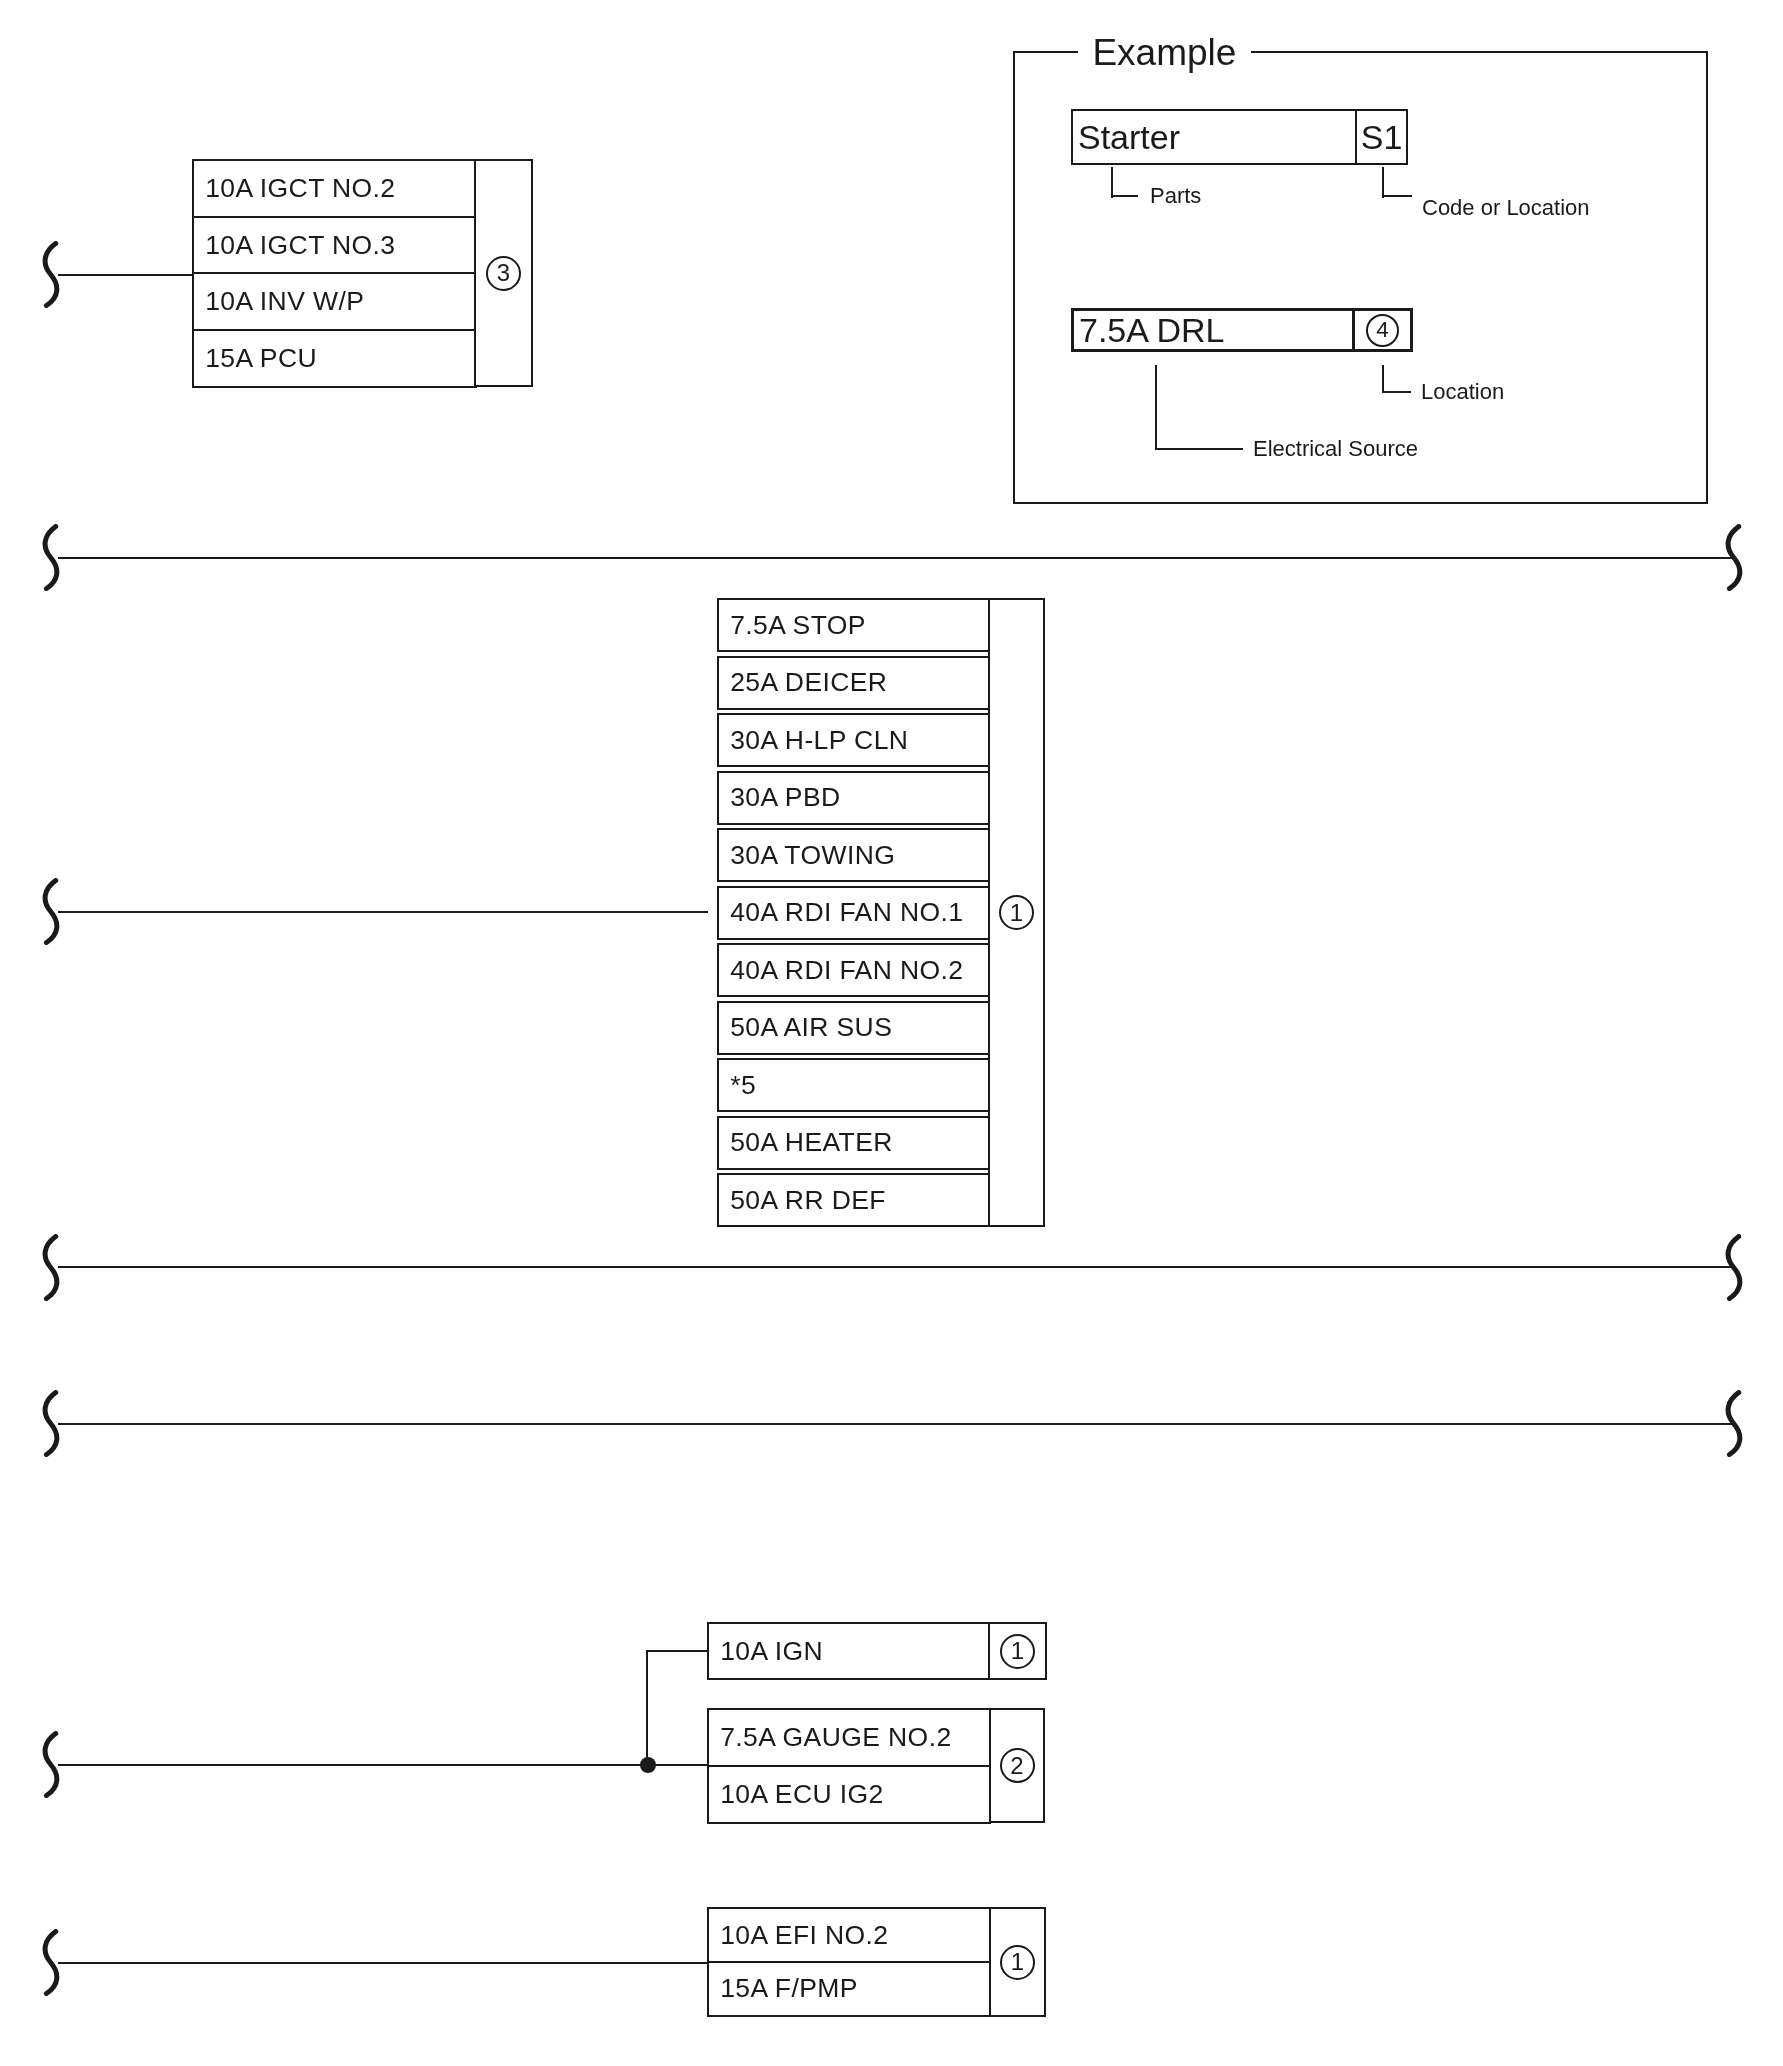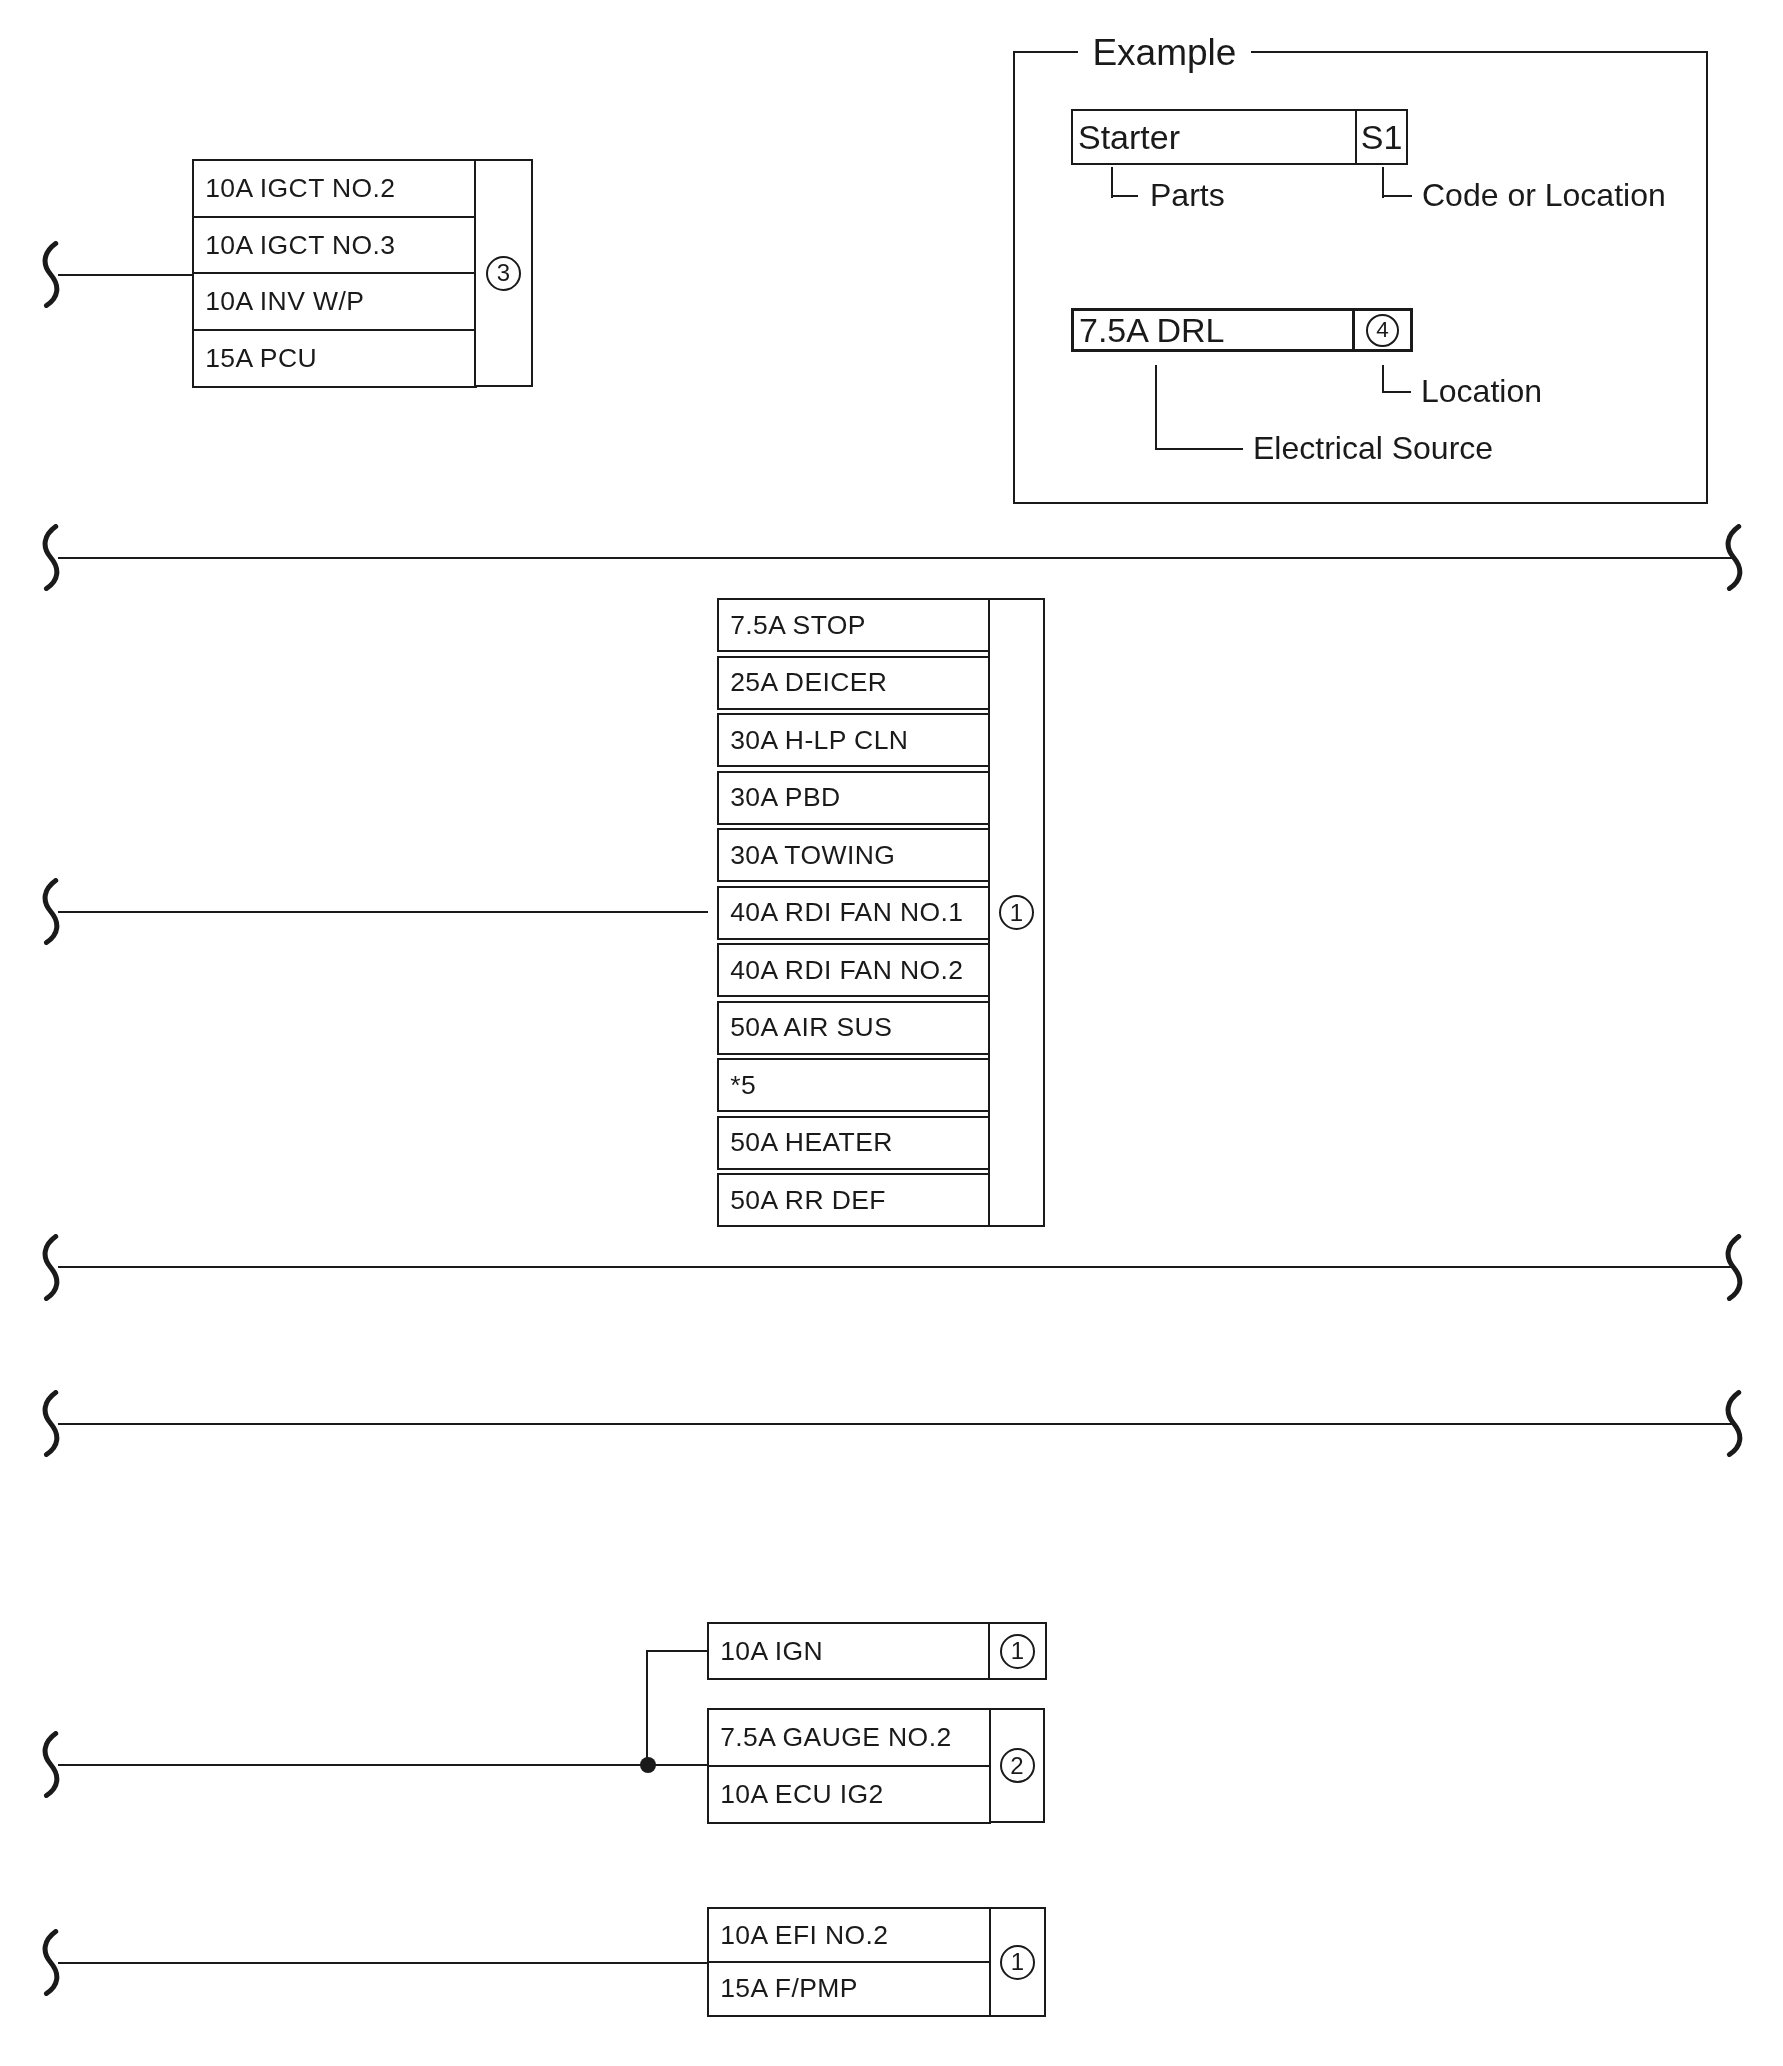--- a/index.html
+++ b/index.html
@@ -26,21 +26,21 @@
                  font-size:37px;line-height:47px;}
   .ex-row{position:absolute;display:flex;box-sizing:border-box;background:#fff;}
   #starter-box{left:56px;top:56px;width:337px;height:56px;border:2.4px solid #1a1a1a;}
   #drl-box{left:56px;top:255px;width:342px;height:44px;border:3.2px solid #1a1a1a;}
   .ex-label{flex:1;display:flex;align-items:center;padding-left:5px;font-size:34px;}
   .ex-code{display:flex;align-items:center;justify-content:center;border-left:2.4px solid #1a1a1a;}
   #starter-box .ex-code{width:49px;font-size:34px;}
   #drl-box .ex-code{width:55px;border-left-width:3.2px;}
   #drl-box .circle-num{width:33px;height:33px;font-size:22.5px;}
   .leader{position:absolute;background:#1a1a1a;}
-  .caption{position:absolute;font-size:32px;line-height:35px;white-space:nowrap;}
+  .caption{position:absolute;font-size:22px;line-height:35px;white-space:nowrap;}
 </style>
 </head>
 <body>
 
 <div id="canvas">
 
   <div class="wire" style="left:58px;top:274px;width:137px;"></div>
   <div class="wire" style="left:58px;top:557px;width:1675px;"></div>
   <div class="wire" style="left:58px;top:911px;width:650px;"></div>
   <div class="wire" style="left:58px;top:1266px;width:1675px;"></div>
@@ -194,21 +194,21 @@
       <div class="ex-label">Starter</div>
       <div class="ex-code">S1</div>
     </div>
 
     <div class="leader" style="left:96px;top:114px;width:2.4px;height:30.5px;"></div>
     <div class="leader" style="left:96px;top:142px;width:27px;height:2.4px;"></div>
     <div class="caption" style="left:135px;top:125px;">Parts</div>
 
     <div class="leader" style="left:367px;top:114px;width:2.4px;height:30.5px;"></div>
     <div class="leader" style="left:367px;top:142px;width:30px;height:2.4px;"></div>
-    <div class="caption" style="left:407px;top:125px;">Code or Location</div>
+    <div class="caption" style="left:407px;top:137px;">Code or Location</div>
 
     <div class="ex-row" id="drl-box">
       <div class="ex-label">7.5A DRL</div>
       <div class="ex-code">
         <span class="circle-num">4</span>
       </div>
     </div>
 
     <div class="leader" style="left:367px;top:312px;width:2.4px;height:28px;"></div>
     <div class="leader" style="left:367px;top:338px;width:29px;height:2.4px;"></div>

